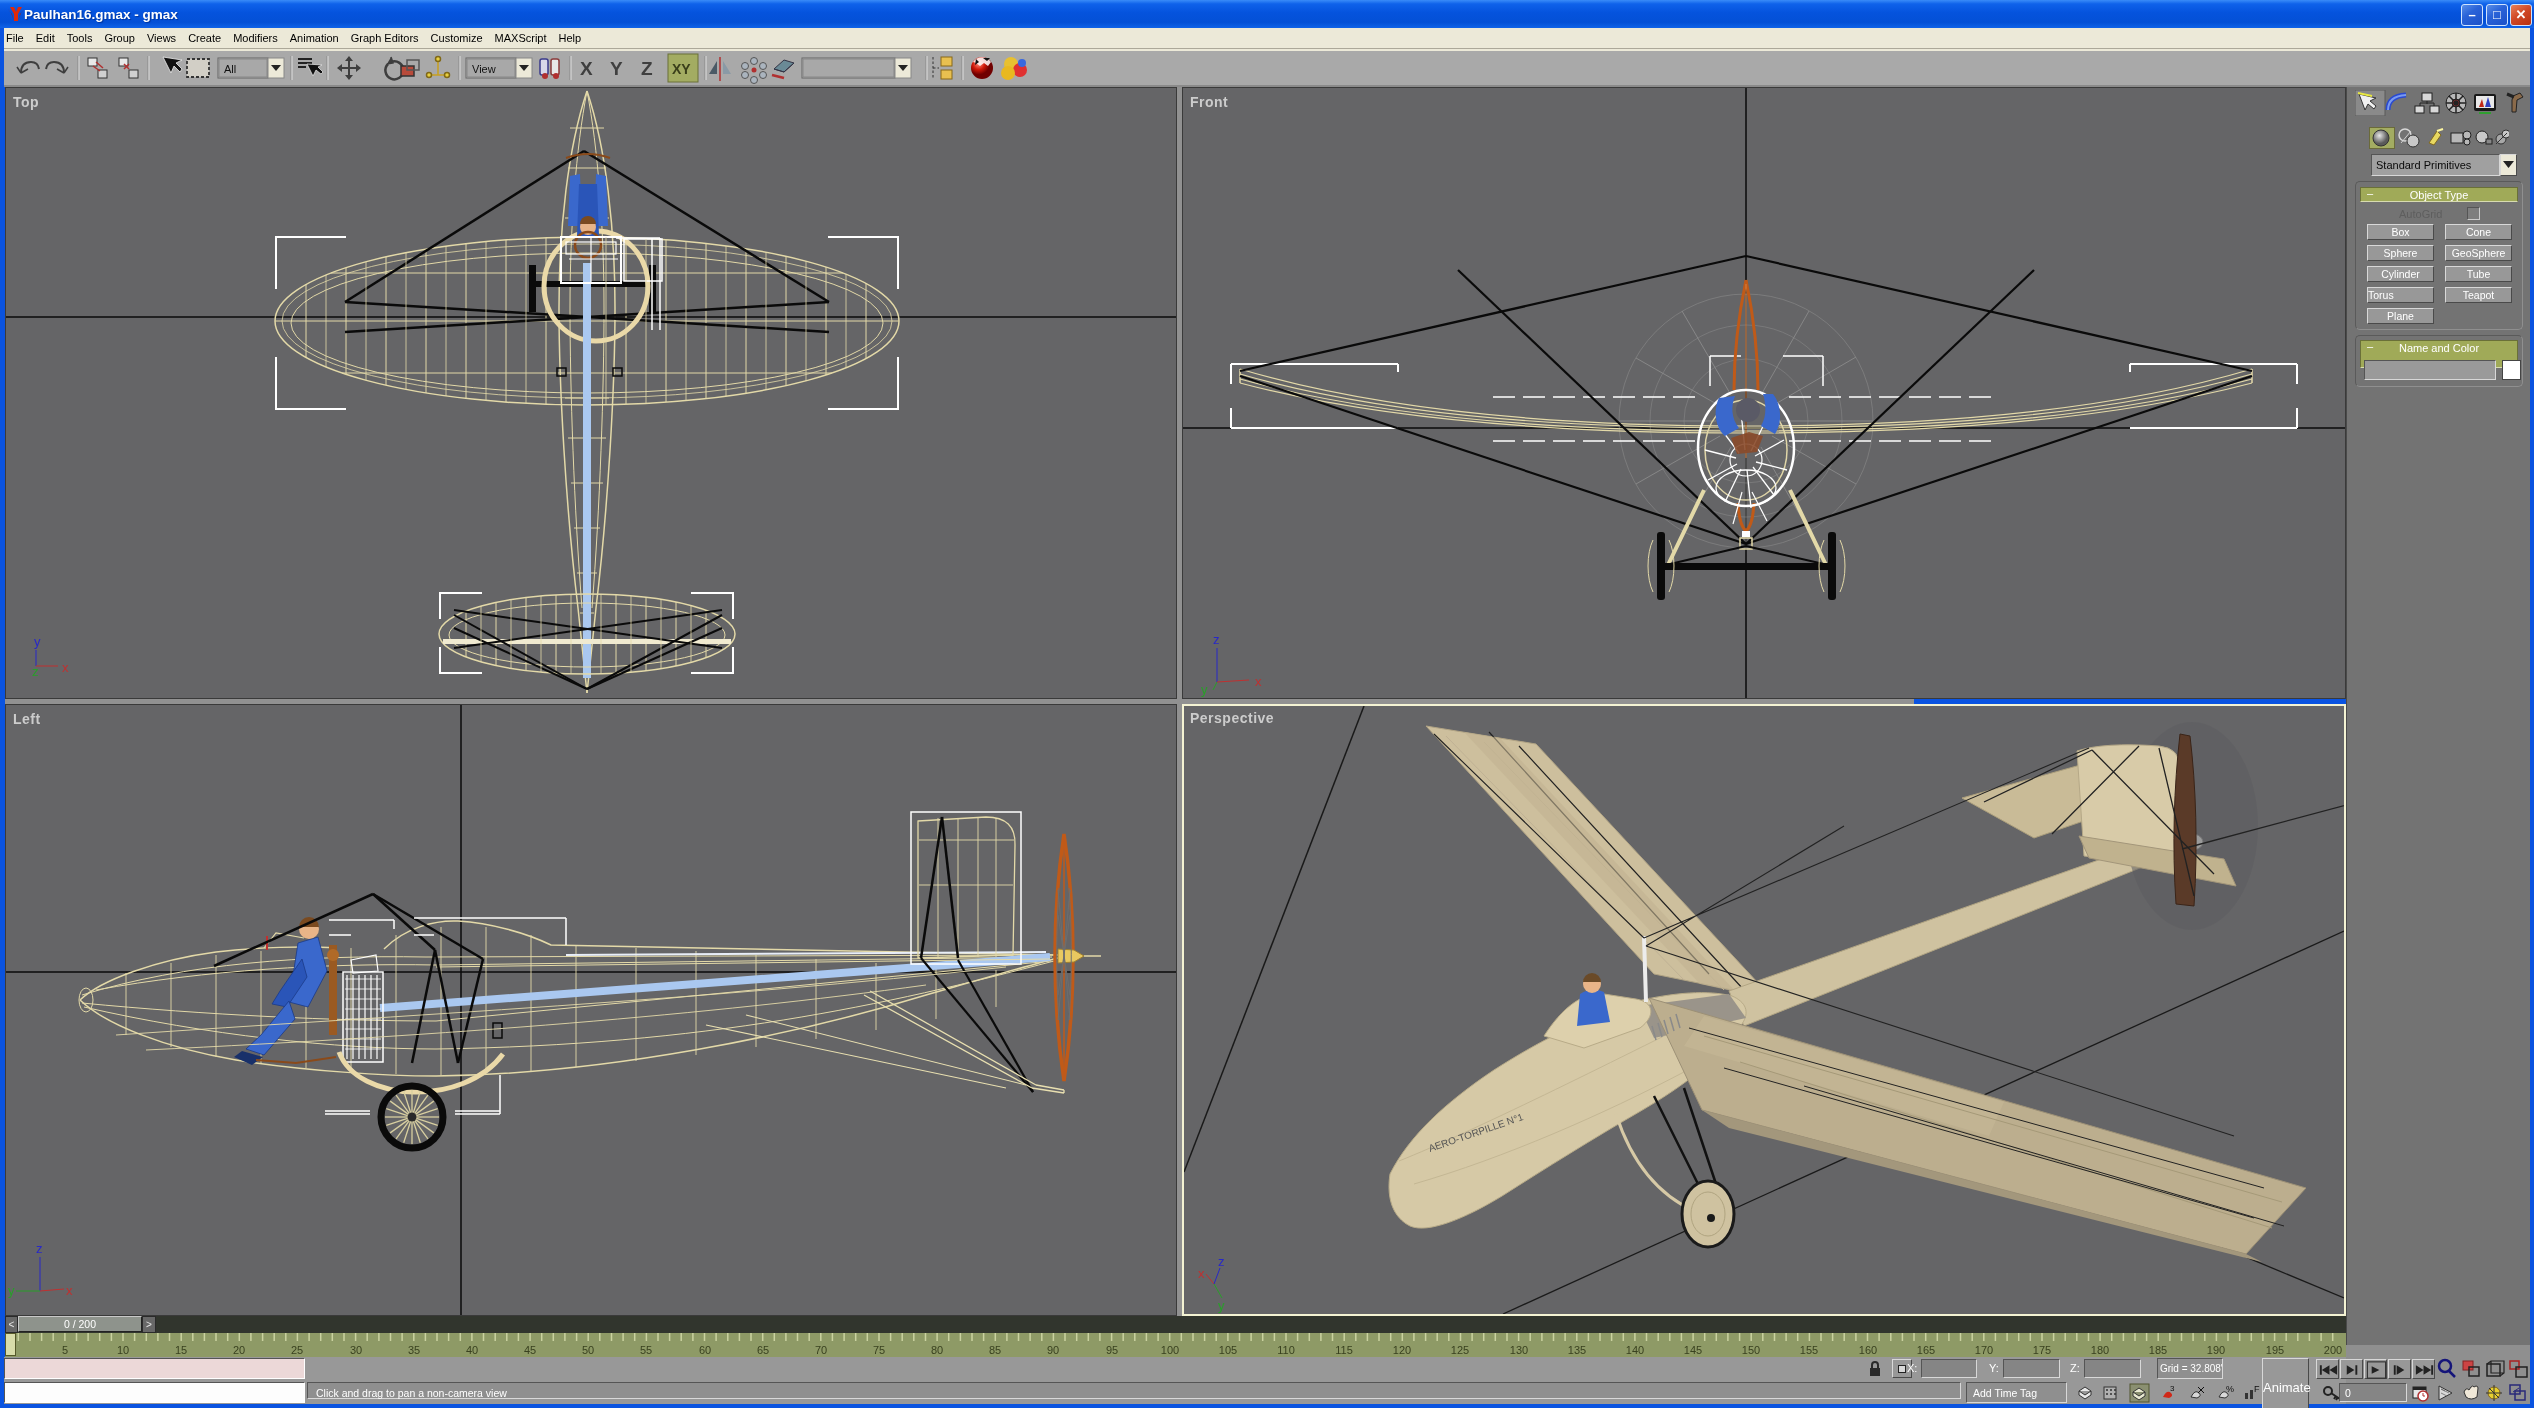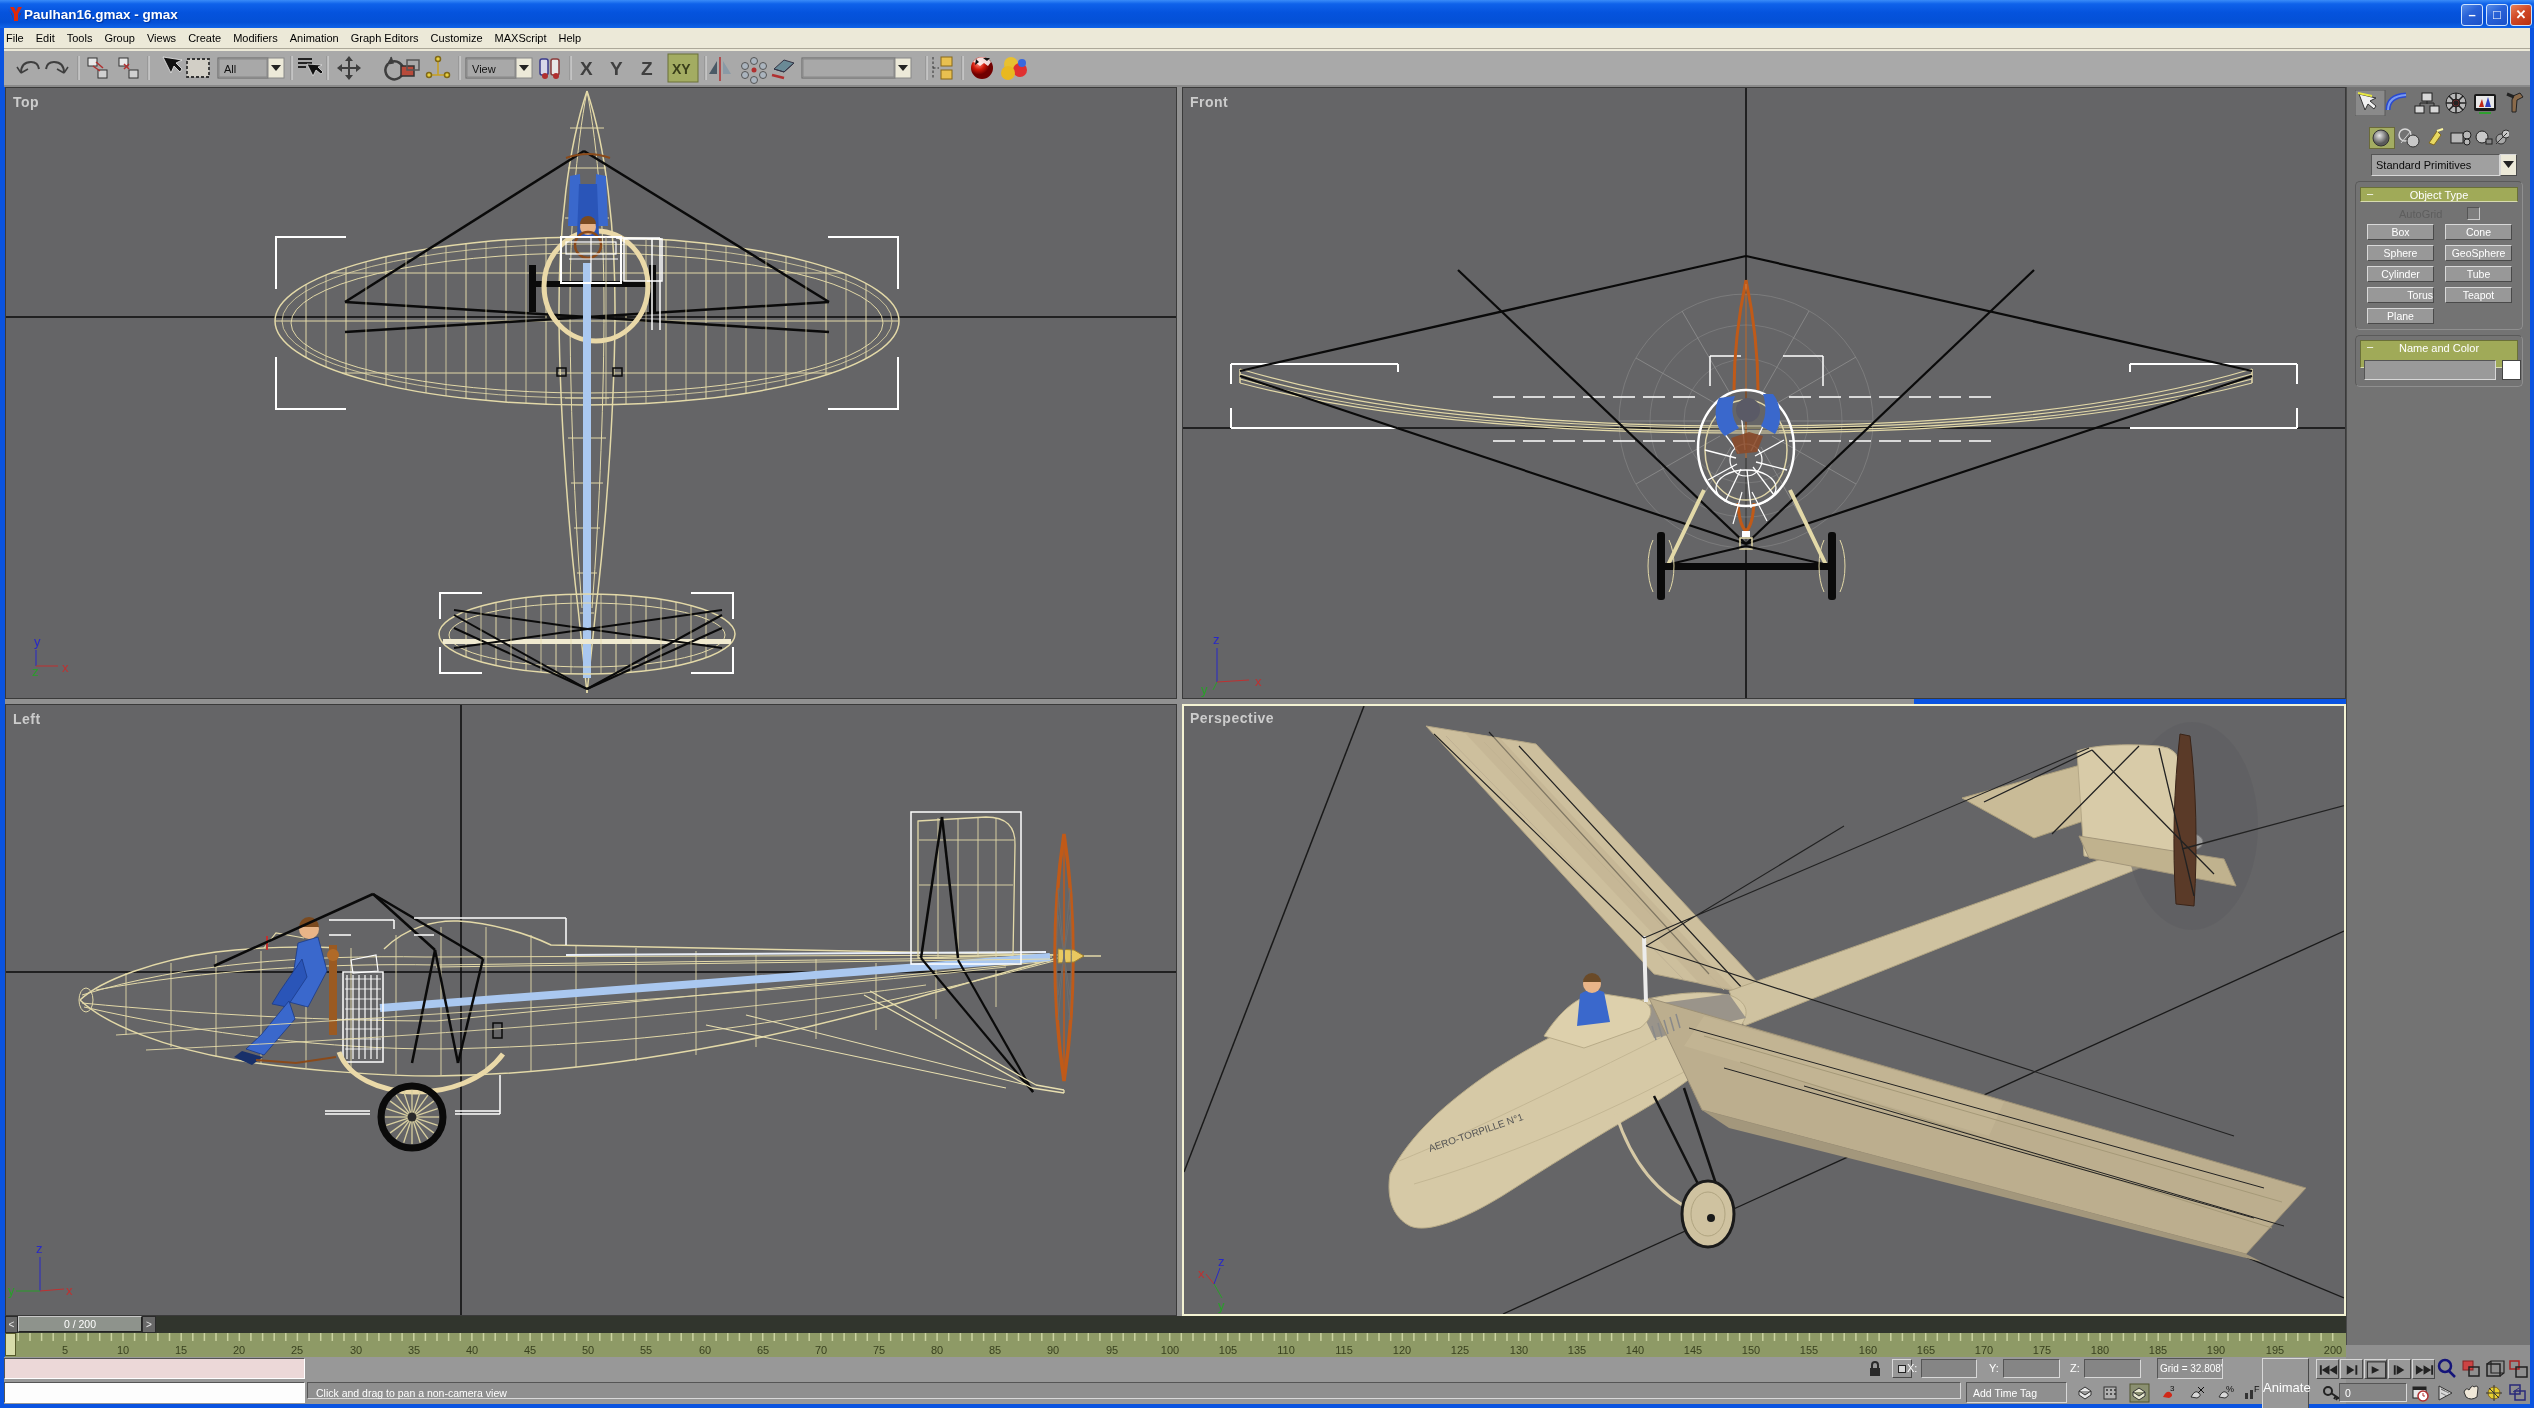--- a/index.html
+++ b/index.html
@@ -652,21 +652,21 @@
  <div class="abs" style="left:13px;top:100px;width:158px;height:15px;background:#a0aa58;border:1px solid #6a7038;border-bottom-color:#d8dcb0;color:#fff;font-size:11px;text-align:center;line-height:14px">Object Type</div>
  <div class="abs" style="left:20px;top:100px;color:#fff;font-size:11px">–</div>
  <div class="abs" style="left:52px;top:121px;color:#5e5e5e;font-size:11px">AutoGrid</div>
  <div class="abs" style="left:120px;top:120px;width:13px;height:13px;background:#7e7e7e;border:1px solid #555;border-bottom-color:#ccc;border-right-color:#ccc"></div>
  <div class="abs raised" style="left:20px;top:137px;width:67px;height:16px;text-align:center;font-size:10.5px;line-height:15px">Box</div>
  <div class="abs raised" style="left:98px;top:137px;width:67px;height:16px;text-align:center;font-size:10.5px;line-height:15px">Cone</div>
  <div class="abs raised" style="left:20px;top:158px;width:67px;height:16px;text-align:center;font-size:10.5px;line-height:15px">Sphere</div>
  <div class="abs raised" style="left:98px;top:158px;width:67px;height:16px;text-align:center;font-size:10.5px;line-height:15px">GeoSphere</div>
  <div class="abs raised" style="left:20px;top:179px;width:67px;height:16px;text-align:center;font-size:10.5px;line-height:15px">Cylinder</div>
  <div class="abs raised" style="left:98px;top:179px;width:67px;height:16px;text-align:center;font-size:10.5px;line-height:15px">Tube</div>
- <div class="abs raised" style="left:20px;top:200px;width:67px;height:16px;text-align:right;font-size:10.5px;line-height:15px">Torus</div>
+ <div class="abs raised" style="left:20px;top:200px;width:67px;height:16px;text-align:left;font-size:10.5px;line-height:15px">Torus</div>
  <div class="abs raised" style="left:98px;top:200px;width:67px;height:16px;text-align:center;font-size:10.5px;line-height:15px">Teapot</div>
  <div class="abs raised" style="left:20px;top:221px;width:67px;height:16px;text-align:center;font-size:10.5px;line-height:15px">Plane</div>
 
  <div class="abs" style="left:8px;top:248px;width:168px;height:52px;border:1px solid #8f8f8f;border-top-color:#5a5a5a;border-left-color:#5a5a5a;border-radius:5px"></div>
  <div class="abs" style="left:13px;top:253px;width:158px;height:28px;background:#a0aa58;border:1px solid #6a7038;border-bottom-color:#d8dcb0;color:#fff;font-size:11px;text-align:center;line-height:14px">Name and Color</div>
  <div class="abs" style="left:20px;top:253px;color:#fff;font-size:11px">–</div>
  <div class="abs sunken" style="left:17px;top:273px;width:132px;height:20px;background:#9a9a9a"></div>
  <div class="abs" style="left:155px;top:273px;width:19px;height:20px;background:#fff;border:1px solid #444"></div>
 </div>
 <div class="abs" id="sliderstrip">

